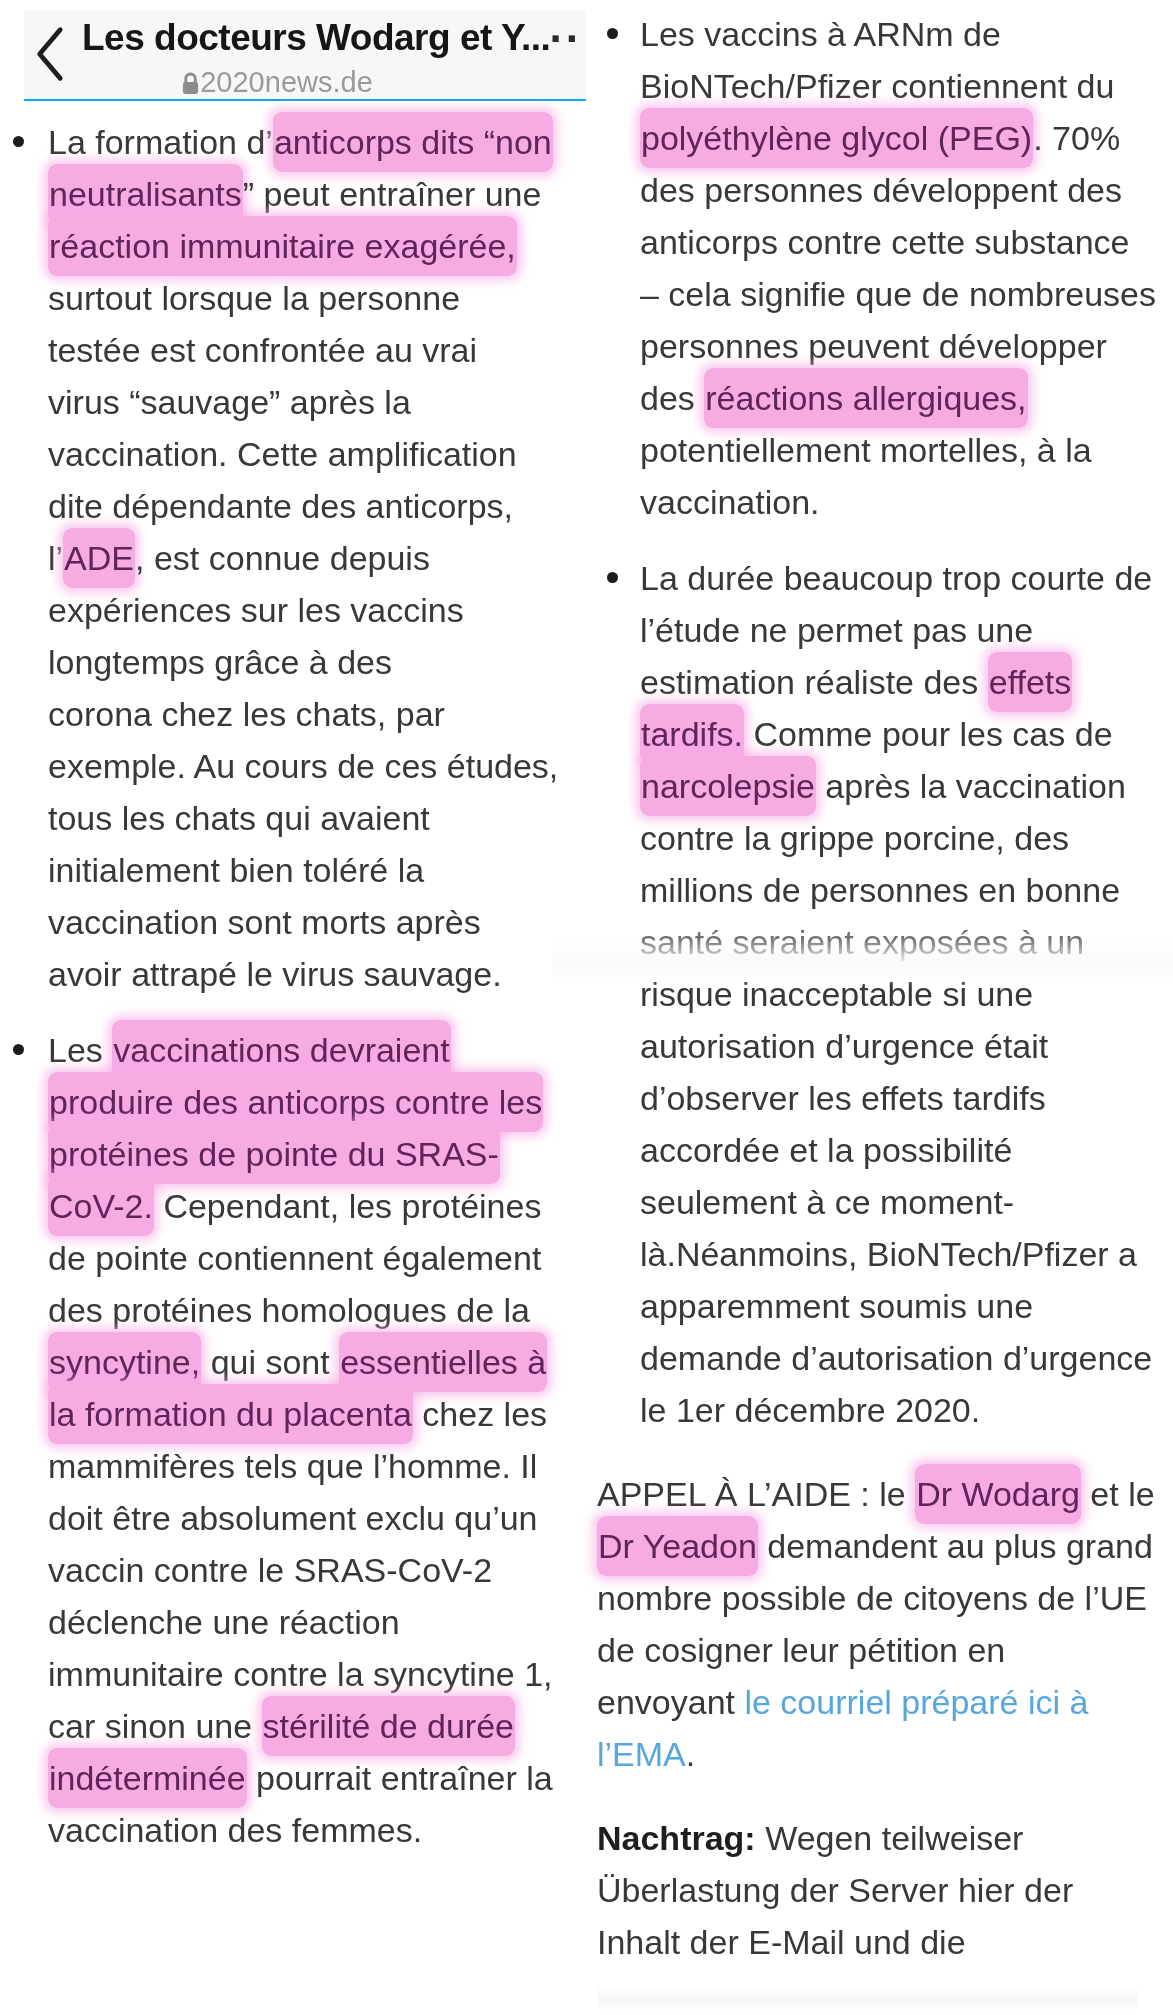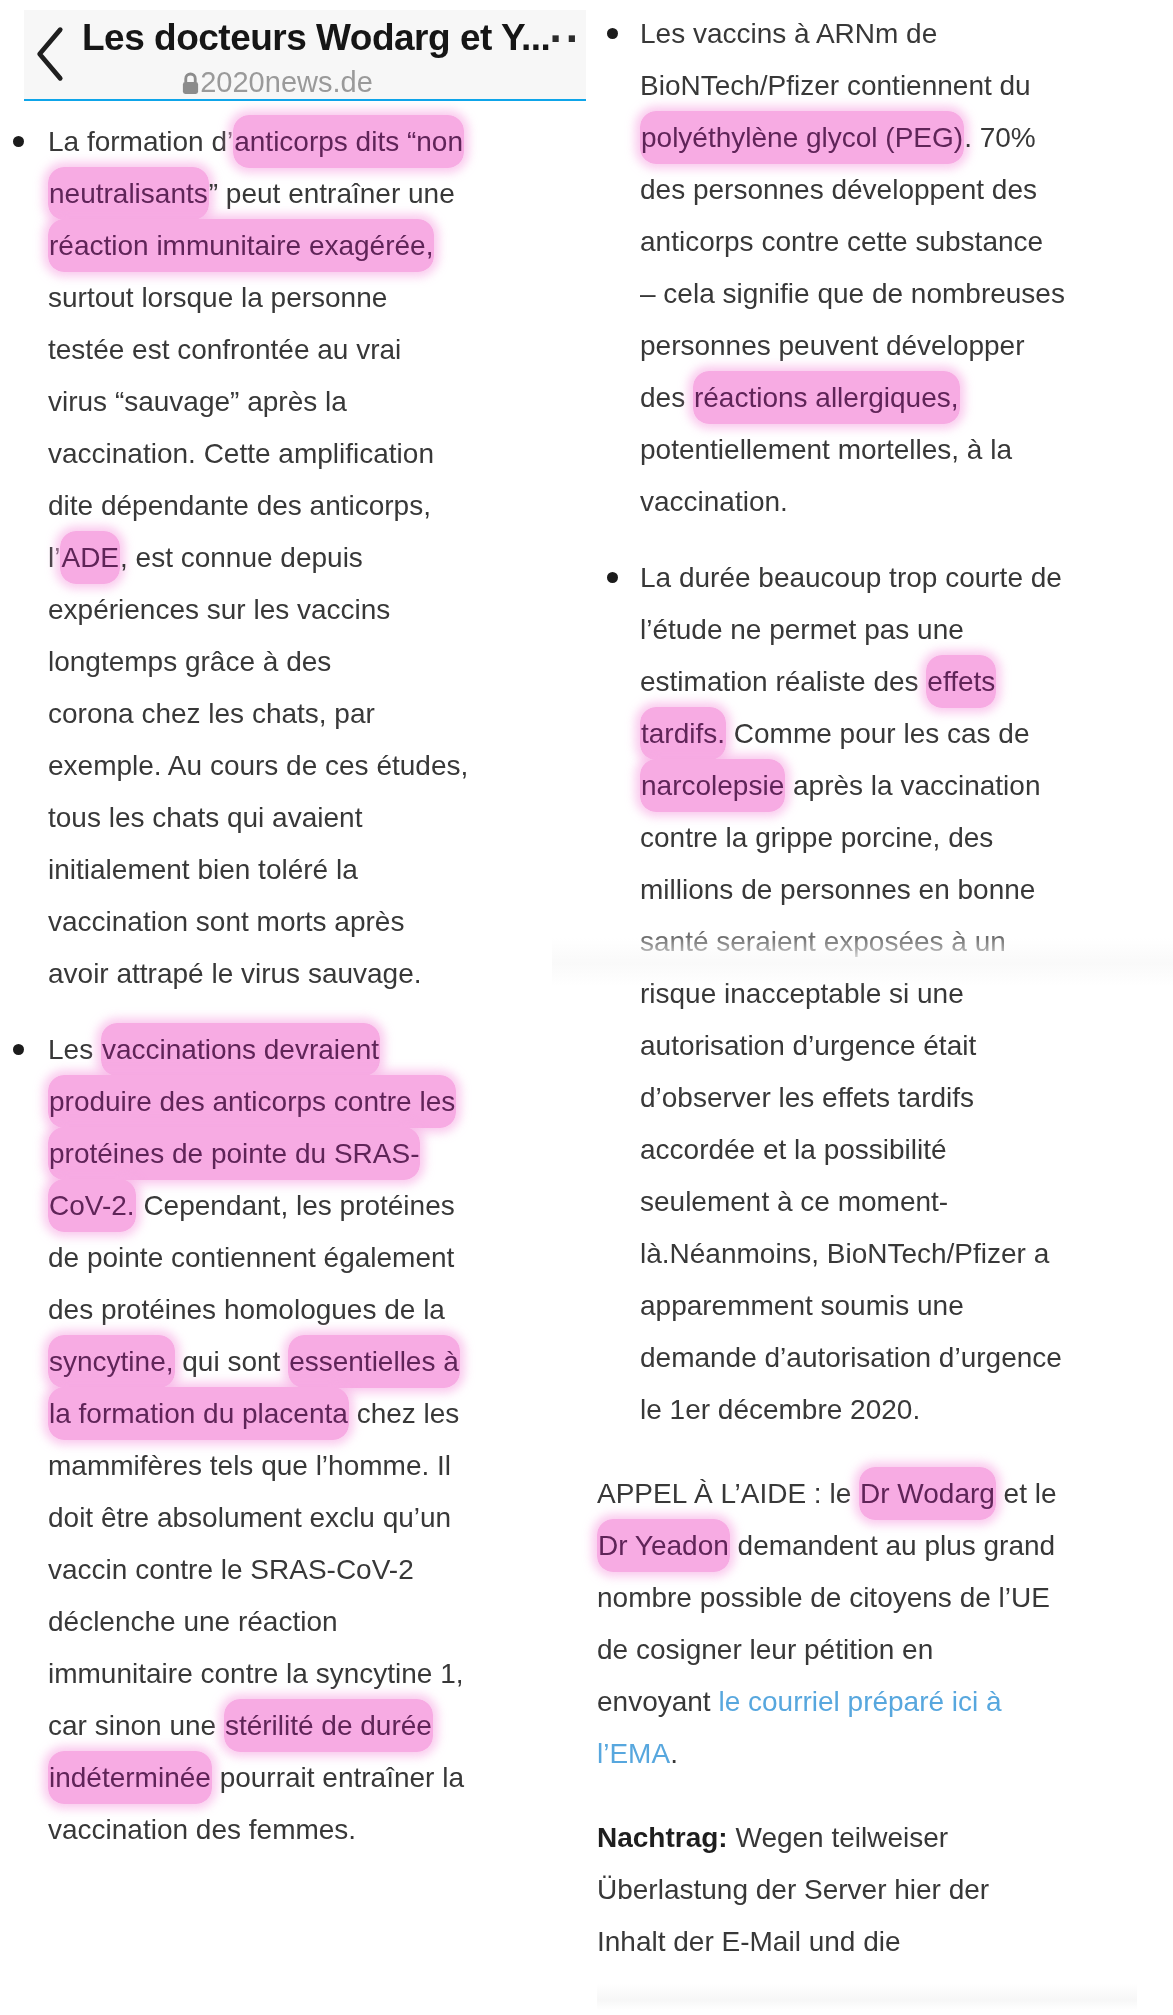--- a/index.html
+++ b/index.html
@@ -14,32 +14,32 @@
   .ttl{position:absolute;left:58px;top:7px;font-size:37px;font-weight:700;color:#161616;
        letter-spacing:-0.5px;white-space:nowrap;}
   .more{position:absolute;right:4px;top:-8px;font-size:44px;font-weight:700;color:#2b2b2b;
         letter-spacing:4px;cursor:pointer;}
   .domrow{position:absolute;left:0;top:56px;width:100%;display:flex;justify-content:center;
           align-items:center;padding-right:56px;box-sizing:border-box;
           font-size:29px;color:#9a9a9a;}
   .lock svg{display:block;}
 
   
-  .col{position:absolute;font-size:28px;color:#383838;}
+  .col{position:absolute;font-size:34px;color:#383838;}
   .col .line{height:52px;line-height:52px;white-space:nowrap;}
   .col-left{left:0;top:116px;width:592px;}
   .col-left .block{position:relative;padding-left:48px;}
   .col-left .dot{left:13px;}
   .col-right{left:597px;top:8px;width:576px;}
   .col-right .block{position:relative;}
   .col-right .block.bullet{padding-left:43px;}
   .col-right .dot{left:10px;}
   .dot{position:absolute;top:20px;width:11px;height:11px;border-radius:50%;background:#1c1c1c;}
 
-  .hl{background:var(--hl-bg,#f7abe3);color:var(--hl-text,#5f2458);border-radius:16px;
+  .hl{background:var(--hl-bg,#f7abe3);color:var(--hl-text,#5f2458);border-radius:9px;
       box-shadow:0 0 10px 5px rgba(247,171,227,0.62);padding:11px 1px;}
   .link{color:var(--link,#57a7de);cursor:pointer;}
   .bold{font-weight:700;color:#1e1e1e;}
   .fade{opacity:0.72;}
 
   
   .seam1{position:absolute;left:552px;top:938px;width:621px;height:48px;pointer-events:none;
          background:linear-gradient(180deg,rgba(255,255,255,0) 0%,rgba(249,249,249,0.93) 52%,rgba(255,255,255,0) 100%);}
   .seam2{position:absolute;left:597px;top:1984px;width:540px;height:26px;pointer-events:none;
          background:linear-gradient(180deg,rgba(255,255,255,0) 0%,rgba(240,240,240,0.55) 60%,rgba(255,255,255,0) 100%);}

